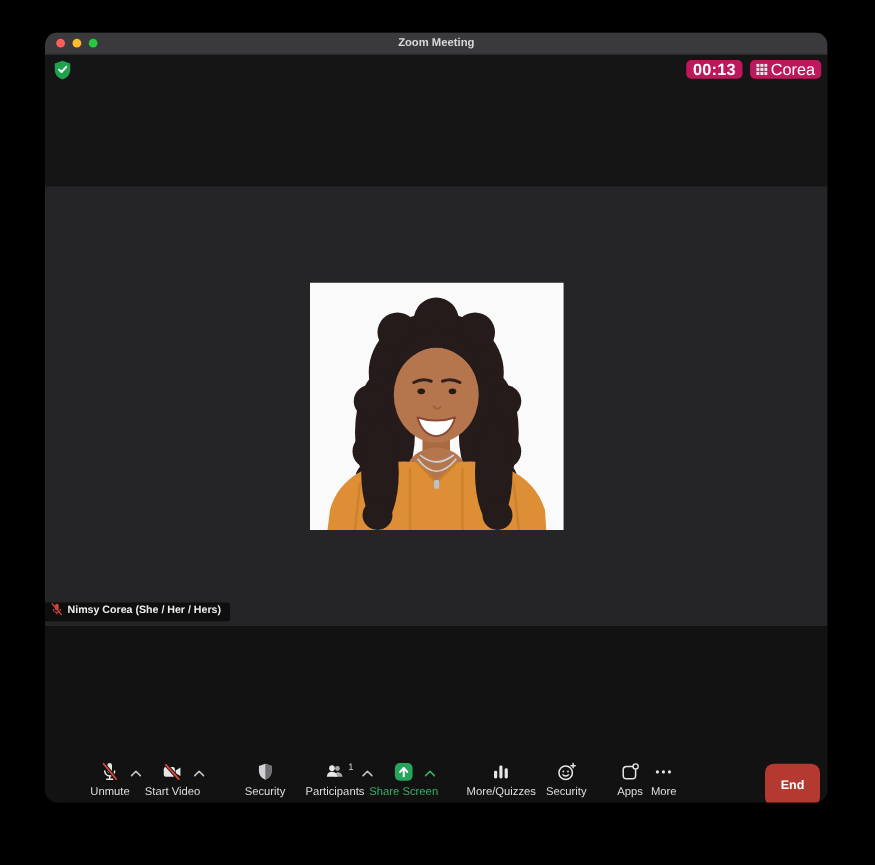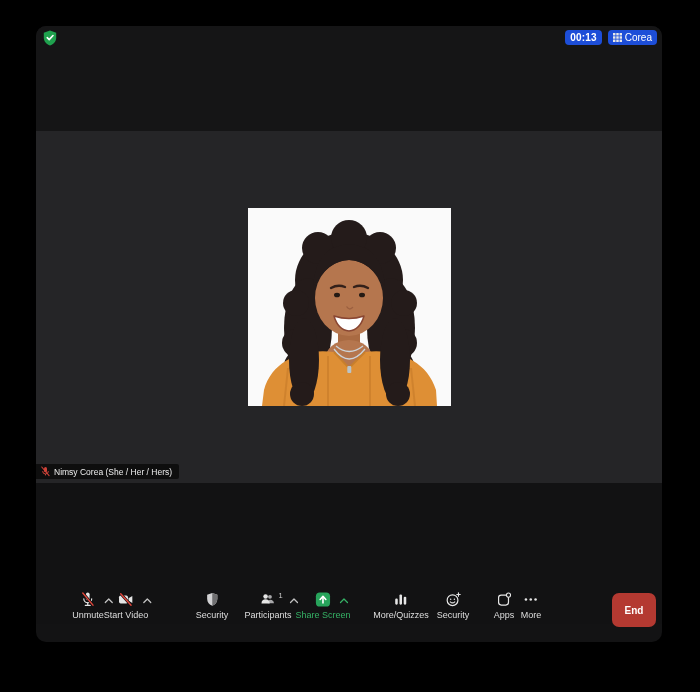--- a/index.html
+++ b/index.html
@@ -13,29 +13,29 @@
   }
   
   .titlebar{height:18px;background:#3a3a3c;position:relative;border-bottom:1px solid #2a2a2c;box-sizing:border-box;}
   .lights{position:absolute;left:9px;top:5px;display:flex;gap:6px;}
   .light{width:7px;height:7px;border-radius:50%;}
   .title{width:100%;text-align:center;font-size:9px;font-weight:bold;color:#d9d9db;line-height:17px;}
   
   .infobar{height:105px;background:#151516;position:relative;}
   .shield-wrap{position:absolute;left:7px;top:4px;width:14px;height:16px;cursor:pointer;}
   .top-right{position:absolute;right:5px;top:4px;display:flex;gap:6px;align-items:center;}
-  .chip{background:#1d4ed8;border-radius:4px;height:15px;display:flex;align-items:center;padding:0 5px;color:#fff;font-size:10px;text-align:center;}
+  .chip{background:#be185d;border-radius:4px;height:15px;display:flex;align-items:center;padding:0 5px;color:#fff;font-size:13px;text-align:center;}
   .timer{font-weight:600;letter-spacing:.2px;}
   .view-chip{gap:3px;cursor:pointer;}
   
   .video-area{height:352px;background:#252527;position:relative;}
   .photo{position:absolute;left:212px;top:77px;width:203px;height:198px;}
   .name-label{
     position:absolute;left:0;bottom:4px;height:15px;background:rgba(8,8,8,.78);
-    border-radius:0 2px 2px 0;display:flex;align-items:center;gap:4px;padding:0 7px 0 5px;
+    border-radius:0 2px 2px 0;display:flex;align-items:flex-start;gap:4px;padding:0 7px 0 5px;font-weight:bold;
   }
   .name-text{color:#efefef;font-size:8.5px;white-space:nowrap;}
   
   .bottom-band{height:141px;background:#121213;position:relative;}
   .toolbar{position:absolute;left:0;right:0;bottom:0;height:42px;}
   .tb-item{
     position:absolute;top:9px;transform:translateX(-50%);
     display:flex;flex-direction:column;align-items:center;cursor:pointer;
   }
   .tb-iconrow{position:relative;height:17px;display:flex;align-items:center;justify-content:center;margin-bottom:2px;}
@@ -47,20 +47,28 @@
   .end-btn{
     position:absolute;right:6px;top:11px;width:44px;height:34px;background:#b43931;border:none;
     border-radius:7px;color:#fff;font-weight:bold;font-size:10px;font-family:inherit;cursor:pointer;
   }
 </style>
 </head>
 <body>
 
 <div class="window">
 
+  <div class="titlebar">
+    <div class="lights">
+      <div class="light" style="background:#ff5f57"></div>
+      <div class="light" style="background:#febc2e"></div>
+      <div class="light" style="background:#29c740"></div>
+    </div>
+    <div class="title">Zoom Meeting</div>
+  </div>
 
   <div class="infobar">
     <div class="shield-wrap">
       <svg width="14" height="16" viewBox="0 0 14 16">
         <path d="M7,0.5 L13.2,2.8 V7.6 C13.2,11.8 10.6,14.4 7,15.5 C3.4,14.4 0.8,11.8 0.8,7.6 V2.8 Z" fill="#1fa14e"></path>
         <path d="M4.2,7.7 L6.2,9.6 L10,5.5" stroke="#ffffff" stroke-width="1.6" fill="none" stroke-linecap="round" stroke-linejoin="round"></path>
       </svg>
     </div>
     <div class="top-right">
       <div class="chip timer">00:13</div>
@@ -166,21 +174,21 @@
             <line x1="4.6" y1="2.2" x2="19.8" y2="20.4" stroke="#121213" stroke-width="4"></line>
             <line x1="5" y1="2.8" x2="19.4" y2="20" stroke="#e0453a" stroke-width="2" stroke-linecap="round"></line>
           </svg>
           <svg class="chev" width="9" height="6" viewBox="0 0 9 6">
             <polyline points="1,4.5 4.5,1 8,4.5" stroke="#c2c2c2" stroke-width="1.3" fill="none" stroke-linecap="round" stroke-linejoin="round"></polyline>
           </svg>
         </div>
         <div class="tb-label">Unmute</div>
       </div>
 
-      <div class="tb-item" style="left:90px">
+      <div class="tb-item" style="left:102px">
         <div class="tb-iconrow">
           <svg width="18" height="17" viewBox="0 0 24 24">
             <rect x="2.4" y="6.4" width="12.6" height="11.2" rx="2.4" fill="#e6e6e6"></rect>
             <path d="M15.8,10.4 L21.2,7.2 V16.8 L15.8,13.6 Z" fill="#e6e6e6"></path>
             <line x1="4.4" y1="3.4" x2="19.8" y2="20.6" stroke="#121213" stroke-width="4"></line>
             <line x1="4.8" y1="4" x2="19.4" y2="20.2" stroke="#e0453a" stroke-width="2" stroke-linecap="round"></line>
           </svg>
           <svg class="chev" width="9" height="6" viewBox="0 0 9 6">
             <polyline points="1,4.5 4.5,1 8,4.5" stroke="#c2c2c2" stroke-width="1.3" fill="none" stroke-linecap="round" stroke-linejoin="round"></polyline>
           </svg>

